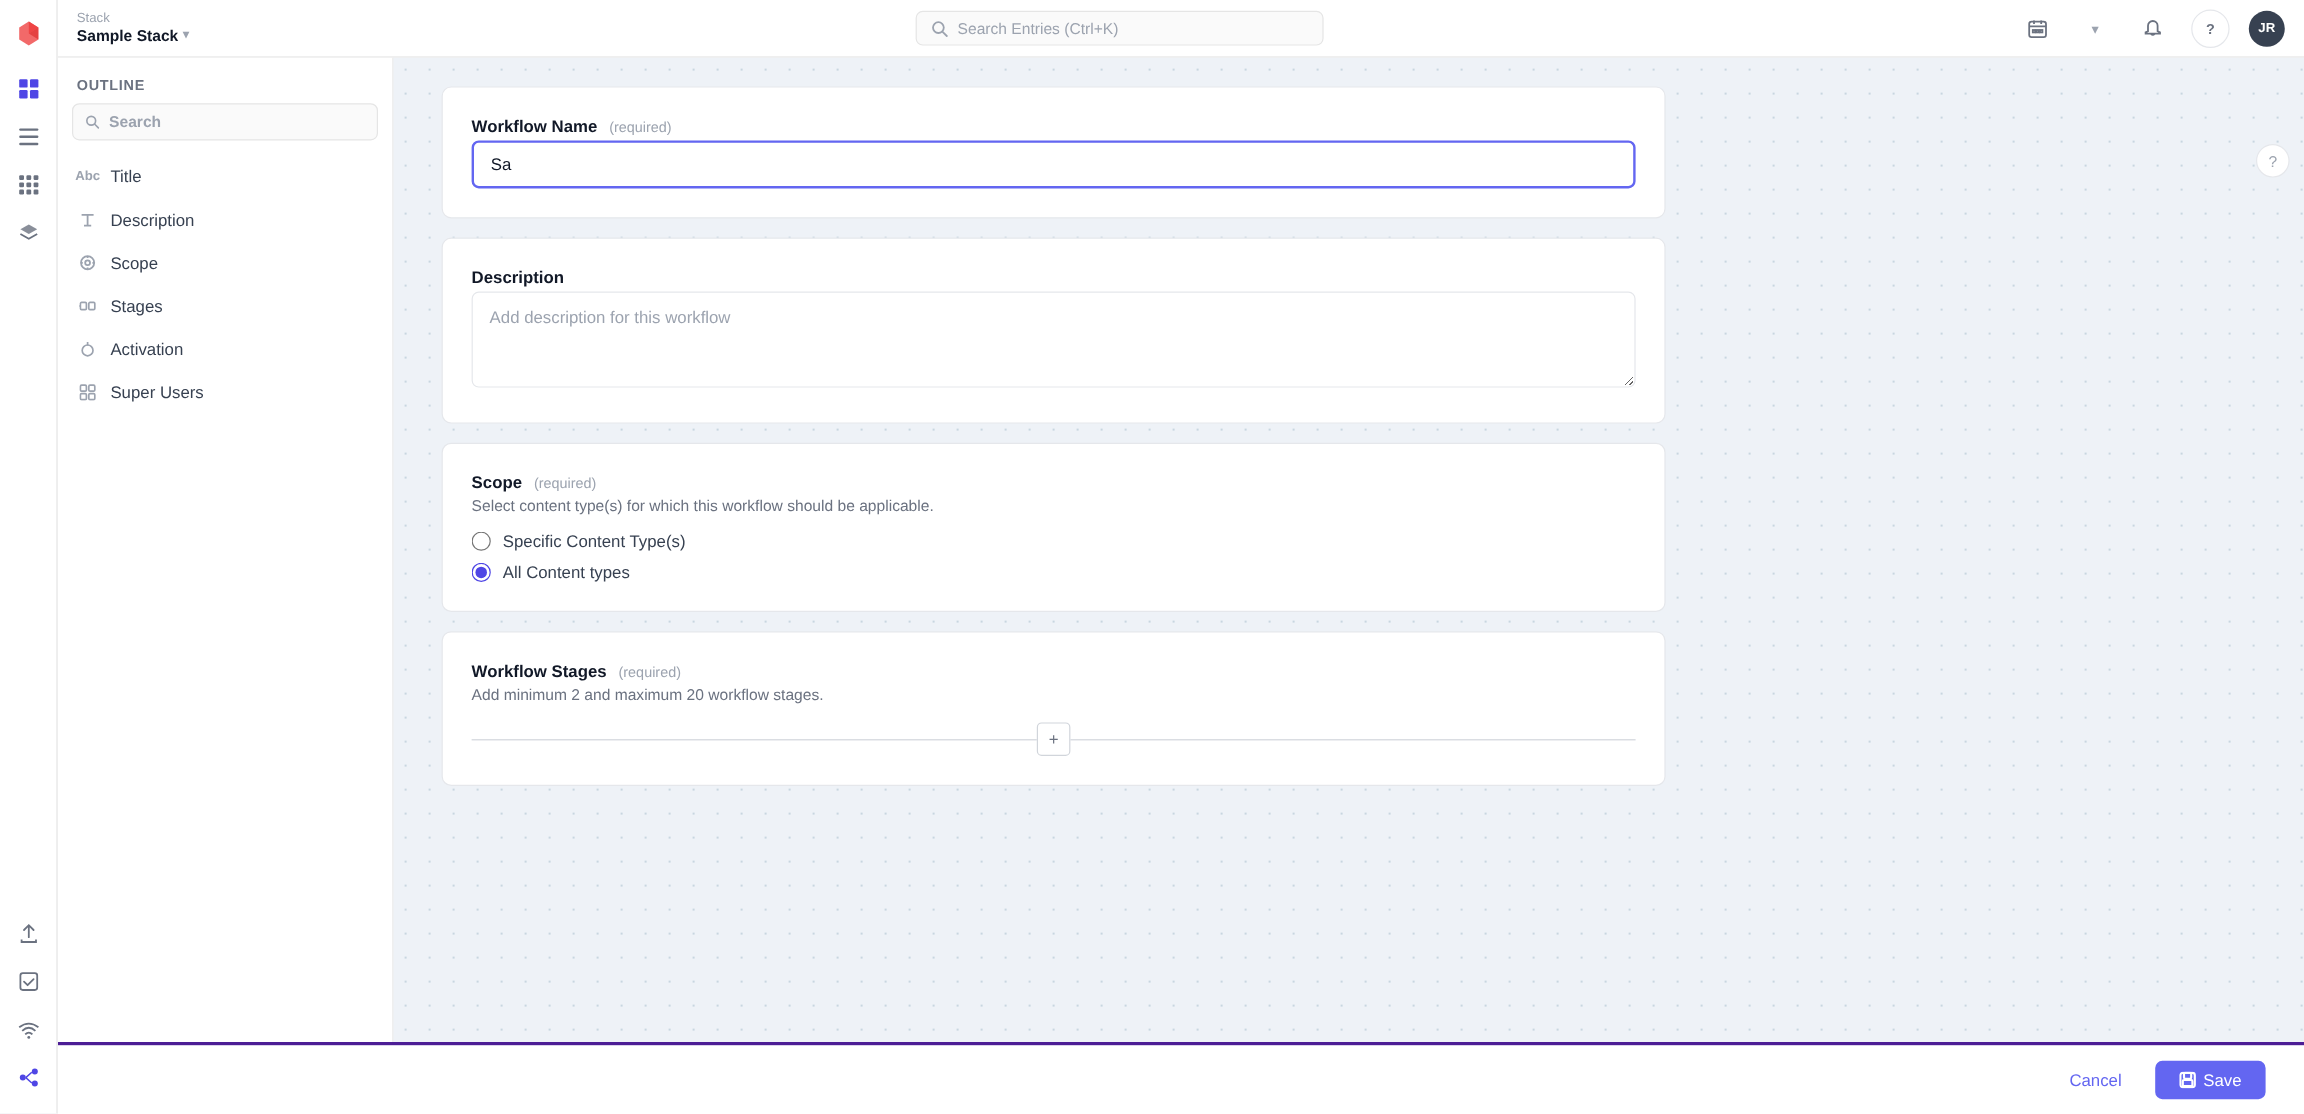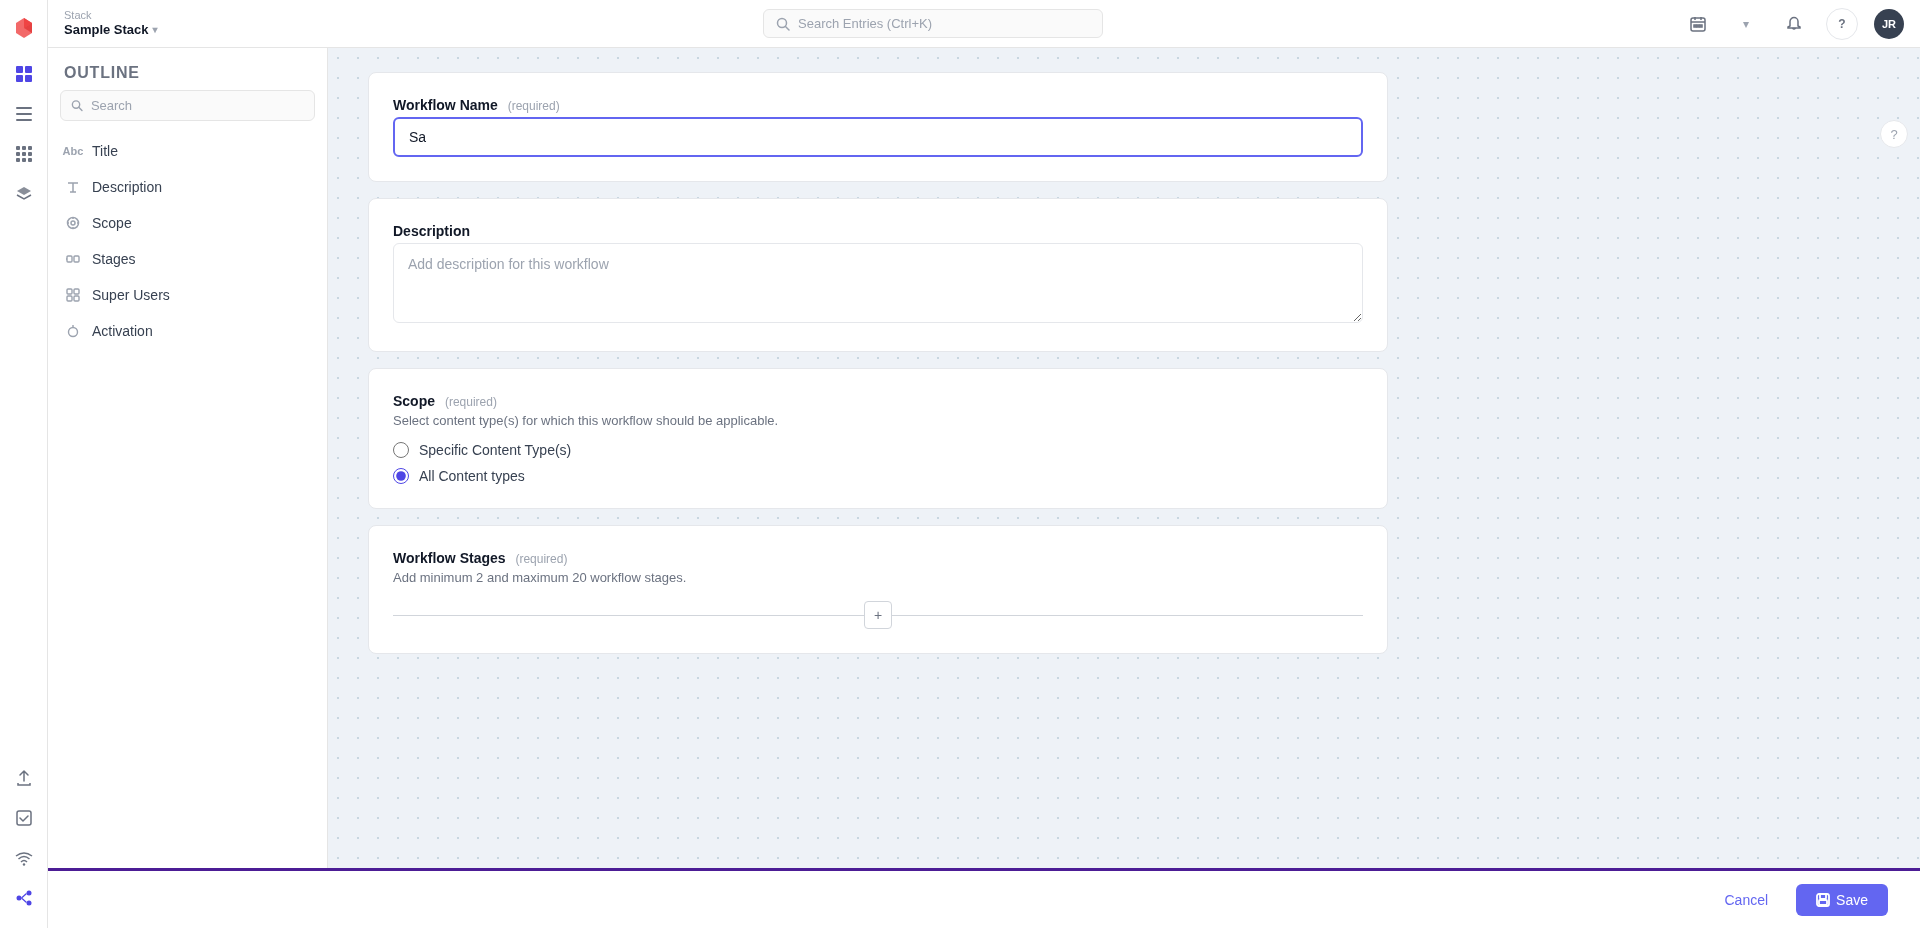--- a/index.html
+++ b/index.html
@@ -158,21 +158,21 @@
       cursor: pointer;
       color: #6b7280;
       border-radius: 4px;
     }
     .sidebar-title {
       font-size: 18px;
       font-weight: 600;
       color: #111827;
     }
     .sidebar-section-label {
-      font-size: 16px;
+      font-size: 12px;
       font-weight: 600;
       color: #6b7280;
       padding: 0 16px 8px;
       text-transform: uppercase;
       letter-spacing: 0.05em;
     }
     .sidebar-search {
       margin: 0 12px 12px;
       display: flex;
       align-items: center;
@@ -182,20 +182,21 @@
       padding: 7px 10px;
       background: #fafafa;
     }
     .sidebar-search input {
       border: none;
       outline: none;
       background: transparent;
       font-size: 13px;
       color: #8b5cf6;
       width: 100%;
+      font-weight: bold;
     }
     .sidebar-search input::placeholder { color: #9ca3af; }
     .sidebar-nav-item {
       display: flex;
       align-items: center;
       gap: 10px;
       padding: 9px 16px;
       cursor: pointer;
       font-size: 14px;
       color: #374151;
@@ -557,36 +558,36 @@
             <rect x="1" y="4" width="5" height="6" rx="1"></rect>
             <rect x="8" y="4" width="5" height="6" rx="1"></rect>
             <path d="M1 7 L0 7"></path>
           </svg>
         </span>
         <span>Stages</span>
       </div>
       <div class="sidebar-nav-item">
         <span class="nav-icon">
           <svg width="14" height="14" viewBox="0 0 14 14" fill="none" stroke="currentColor" stroke-width="1.4">
+            <path d="M7 1 L7 4"></path>
+            <circle cx="7" cy="8" r="4.5"></circle>
+          </svg>
+        </span>
+        <span>Activation</span>
+      </div>
+      <div class="sidebar-nav-item">
+        <span class="nav-icon">
+          <svg width="14" height="14" viewBox="0 0 14 14" fill="none" stroke="currentColor" stroke-width="1.4">
             <rect x="1" y="1" width="5" height="5" rx="1"></rect>
             <rect x="8" y="1" width="5" height="5" rx="1"></rect>
             <rect x="1" y="8" width="5" height="5" rx="1"></rect>
             <rect x="8" y="8" width="5" height="5" rx="1"></rect>
           </svg>
         </span>
         <span>Super Users</span>
-      </div>
-      <div class="sidebar-nav-item">
-        <span class="nav-icon">
-          <svg width="14" height="14" viewBox="0 0 14 14" fill="none" stroke="currentColor" stroke-width="1.4">
-            <path d="M7 1 L7 4"></path>
-            <circle cx="7" cy="8" r="4.5"></circle>
-          </svg>
-        </span>
-        <span>Activation</span>
       </div>
     </div>
 
     <div class="main-content">
       <div class="main-inner">
 
         <div class="form-section">
           <div class="form-section-title">
             <span>Workflow Name</span>
             <span class="required-badge">(required)</span>

